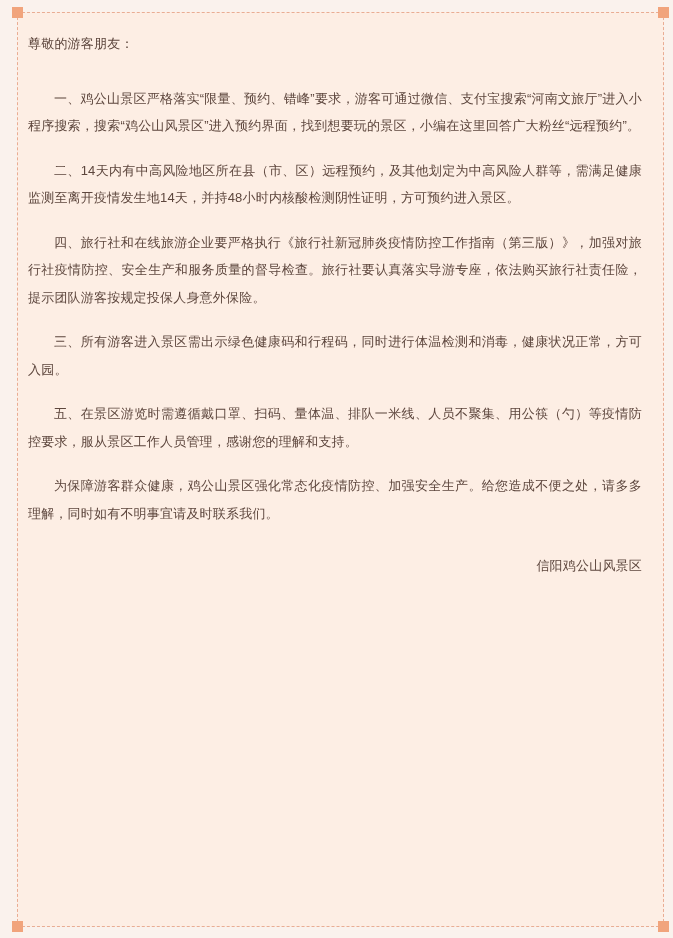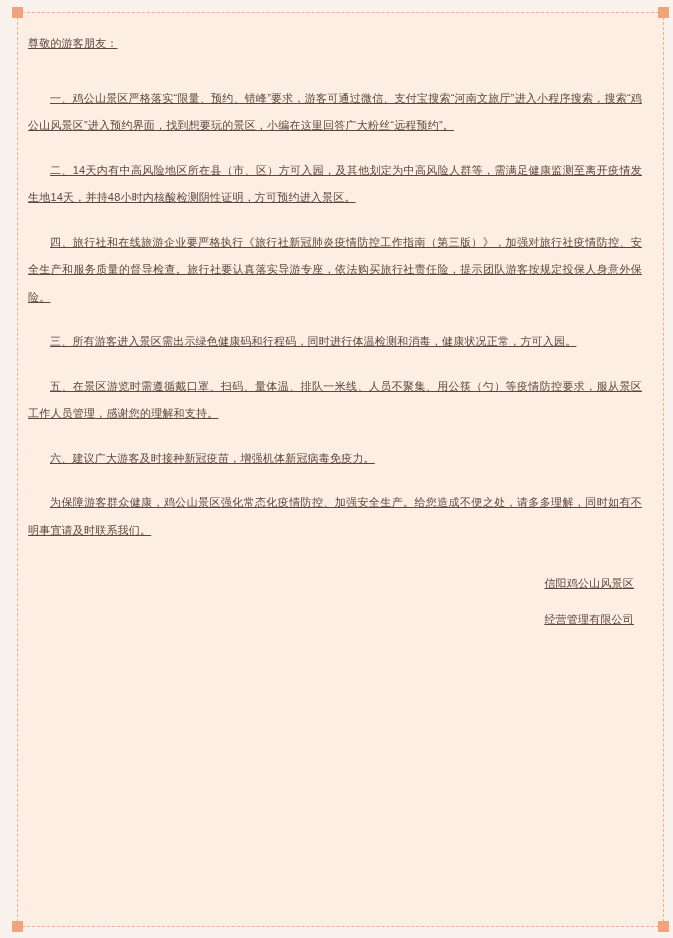--- a/index.html
+++ b/index.html
@@ -35,69 +35,66 @@
   .corner.tr { right: -6px; top: -6px; }
   .corner.bl { left: -6px;  bottom: -6px; }
   .corner.br { right: -6px; bottom: -6px; }
 
   .content {
     position: absolute;
     left: 28px;
     top: 30px;
     width: 614px;
     color: var(--body-text, #5d463d);
-    font-size: 11px;
+    font-size: 13px;
     line-height: 27.5px;
     text-align: justify;
     letter-spacing: 0.2px;
-    text-decoration: underline;
   }
 
   .content p { margin: 0 0 17px 0; }
 
   .salutation { margin-bottom: 27px !important; text-indent: 0; }
 
   .indent { text-indent: 2em; }
 
   .highlight { color: var(--highlight-text, #e23b2c); }
 
   .signature {
     margin-top: 25px;
     text-align: right;
     line-height: 28px;
   }
-  .signature p { margin: 8px; }
+  .signature p { margin: 0; }
 </style>
 </head>
 <body>
 
 <div class="paper">
   <span class="corner tl"></span>
   <span class="corner tr"></span>
   <span class="corner bl"></span>
   <span class="corner br"></span>
 </div>
 
 <div class="content">
 
   <p class="salutation">尊敬的游客朋友：</p>
 
 
   <p class="indent">一、鸡公山景区严格落实“限量、预约、错峰”要求，游客可通过微信、支付宝搜索“河南文旅厅”进入小程序搜索，搜索“鸡公山风景区”进入预约界面，找到想要玩的景区，小编在这里回答广大粉丝“远程预约”。</p>
 
-  <p class="indent">二、14天内有中高风险地区所在县（市、区）方可入园，及其他划定为中高风险人群等，需满足健康监测至离开疫情发生地14天，并持48小时内核酸检测阴性证明，方可预约进入景区。</p>
+  <p class="indent">二、14天内有中高风险地区所在县（市、区）远程预约，及其他划定为中高风险人群等，需满足健康监测至离开疫情发生地14天，并持48小时内核酸检测阴性证明，方可预约进入景区。</p>
 
   <p class="indent">四、旅行社和在线旅游企业要严格执行《旅行社新冠肺炎疫情防控工作指南（第三版）》，加强对旅行社疫情防控、安全生产和服务质量的督导检查。旅行社要认真落实导游专座，依法购买旅行社责任险，提示团队游客按规定投保人身意外保险。</p>
 
   <p class="indent">三、所有游客进入景区需出示绿色健康码和行程码，同时进行体温检测和消毒，健康状况正常，方可入园。</p>
 
   <p class="indent">五、在景区游览时需遵循戴口罩、扫码、量体温、排队一米线、人员不聚集、用公筷（勺）等疫情防控要求，服从景区工作人员管理，感谢您的理解和支持。</p>
 
-  <p class="indent">六、建议广大游客及时接种新冠疫苗，增强机体新冠病毒免疫力。</p>
 
   <p class="indent">为保障游客群众健康，鸡公山景区强化常态化疫情防控、加强安全生产。给您造成不便之处，请多多理解，同时如有不明事宜请及时联系我们。</p>
 
   <div class="signature">
     <p>信阳鸡公山风景区</p>
-    <p>经营管理有限公司</p>
   </div>
 
 </div>
 
 </body></html>

